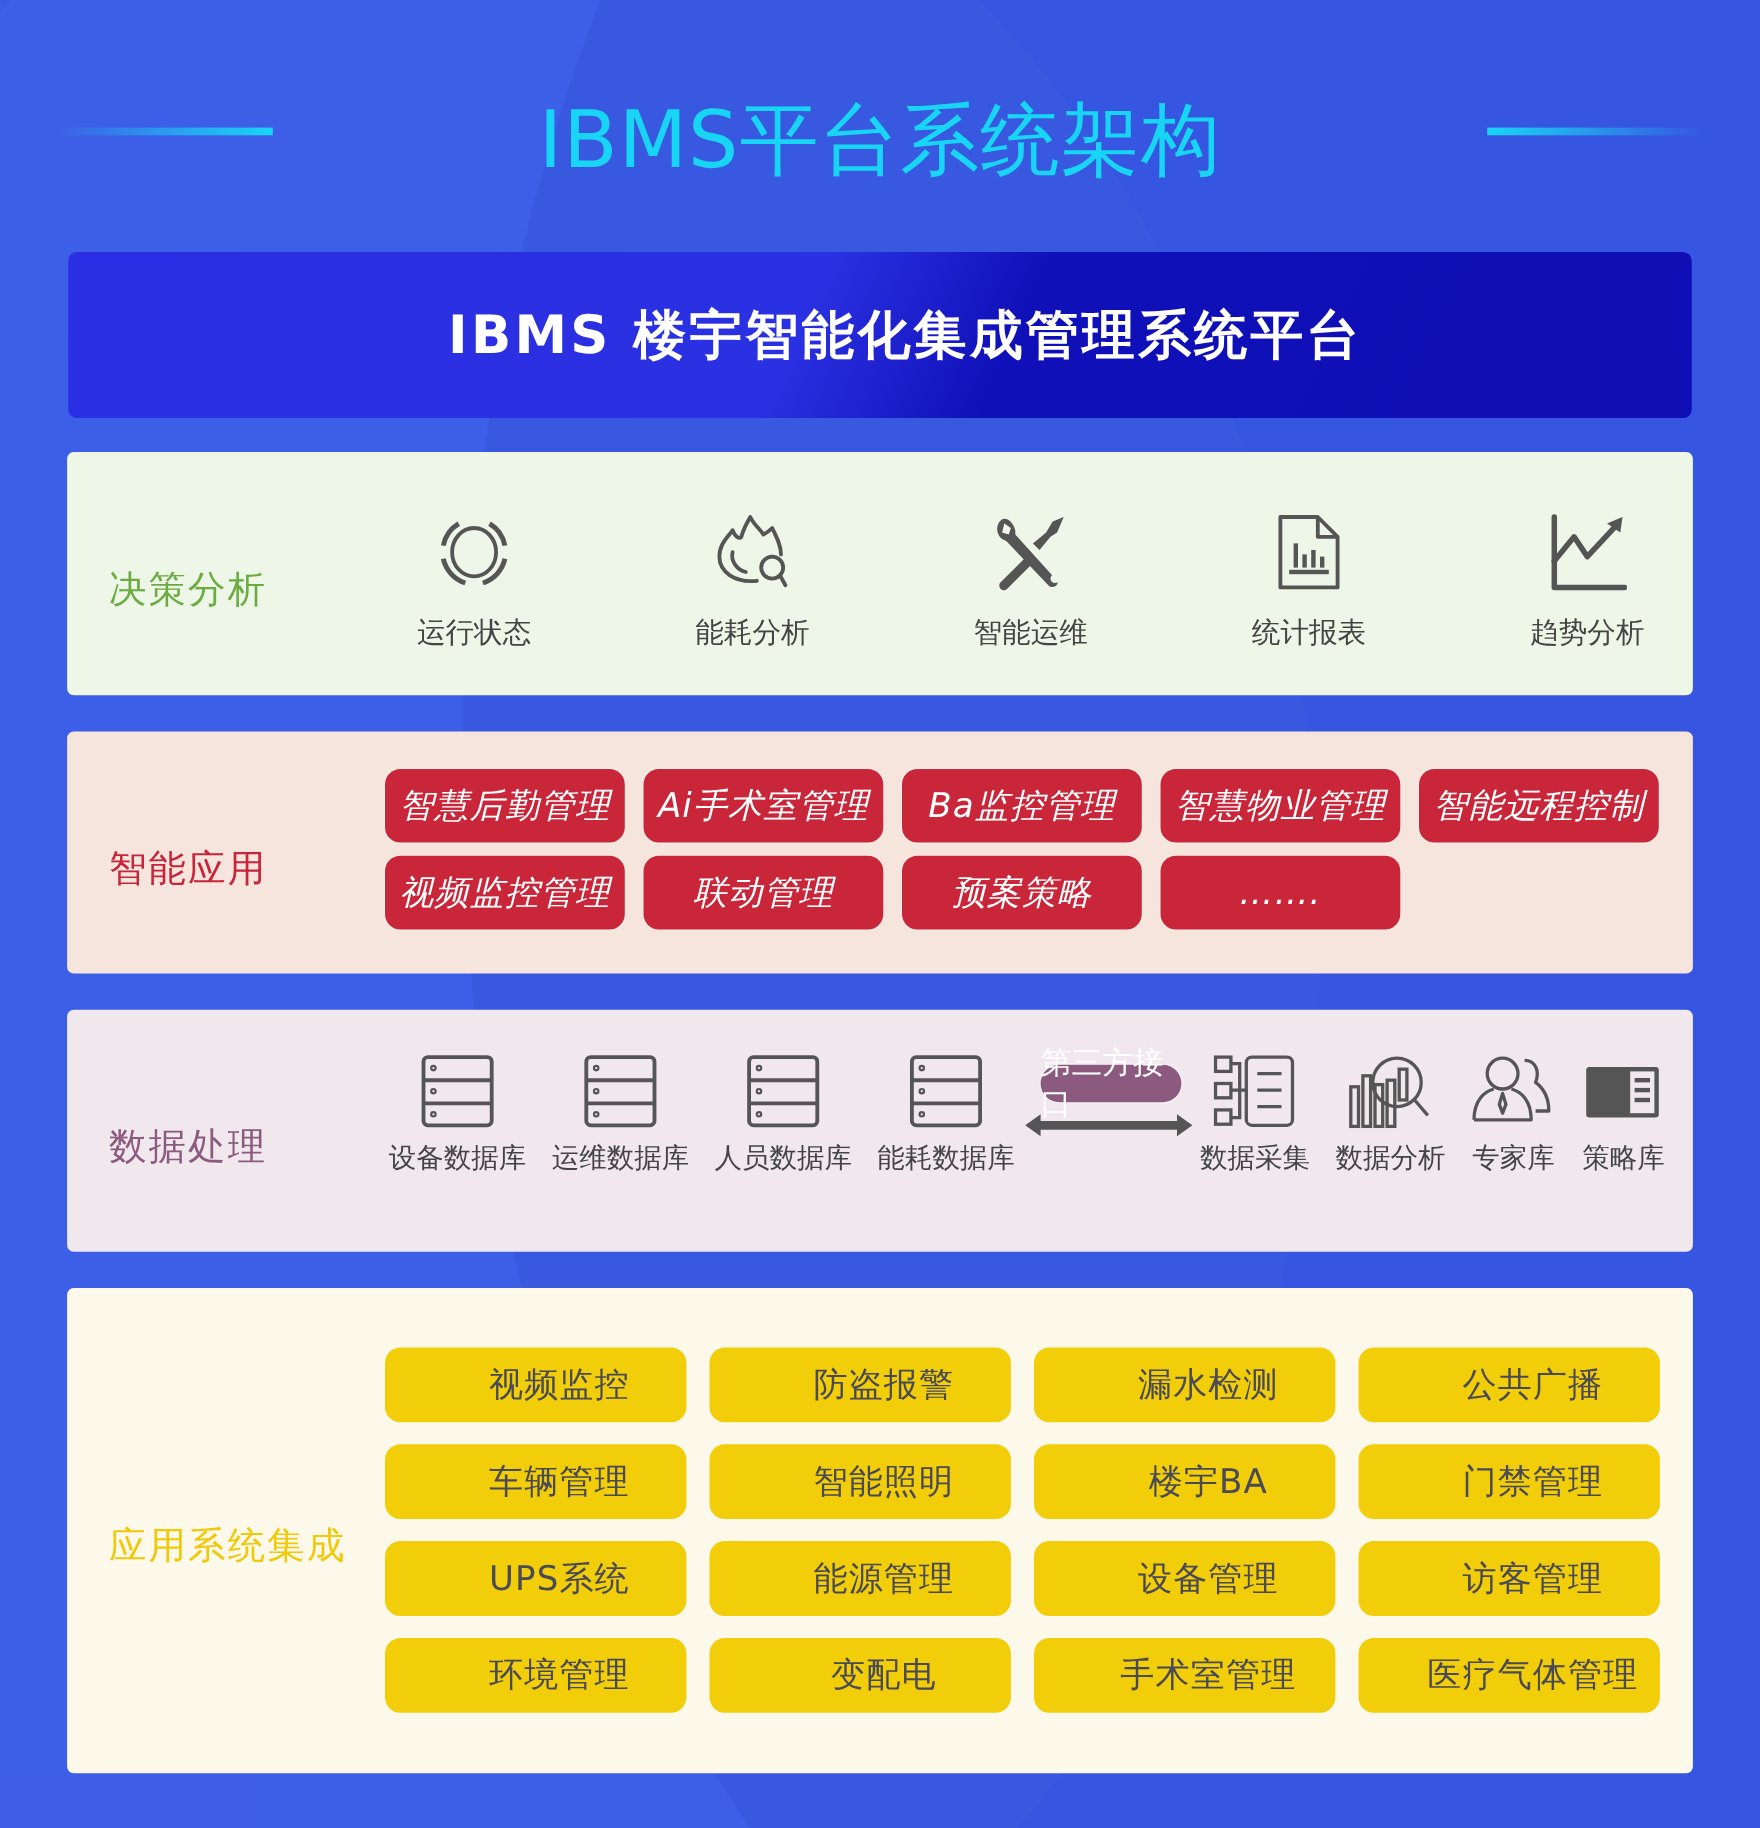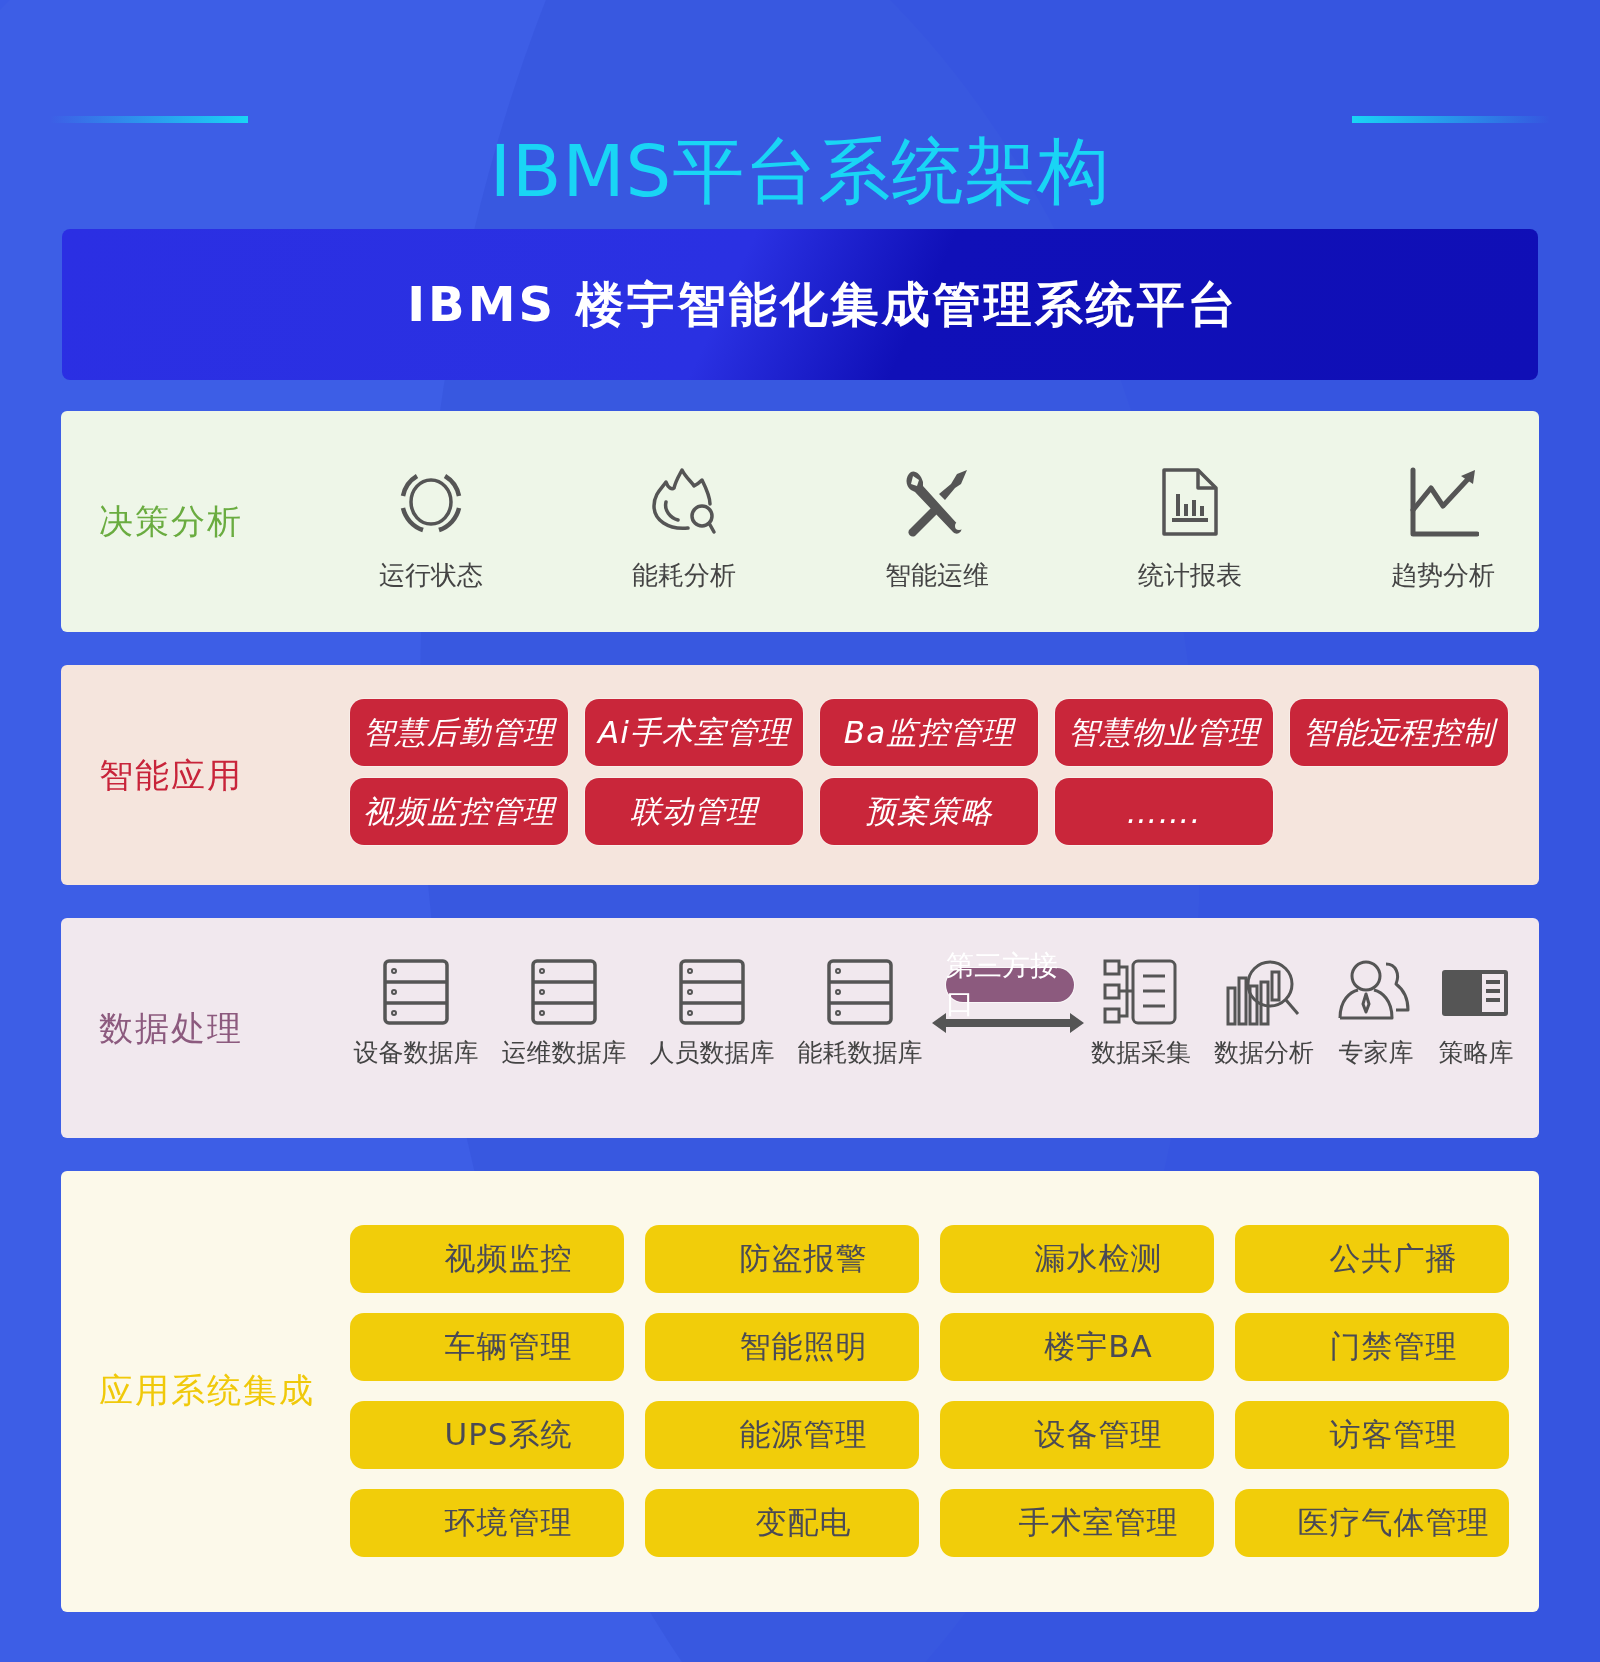--- a/index.html
+++ b/index.html
@@ -20,41 +20,40 @@
     border-radius: 50%;
     background: rgba(20,40,180,0.10);
   }
   .title {
     position: absolute; left: 0; right: 0; top: 80px;
     text-align: center;
     color: #19d5f5;
     font-size: 72px;
     font-weight: 500;
     letter-spacing: 1px;
-    margin-top: 44px;
   }
   .accent {
     position: absolute; top: 116px; height: 7px; width: 198px;
   }
   .accent.left { left: 50px; background: linear-gradient(90deg, rgba(25,213,245,0), #19d5f5); }
   .accent.right { left: 1352px; background: linear-gradient(90deg, #19d5f5, rgba(25,213,245,0)); }
 
   .banner {
     position: absolute; left: 62px; top: 229px; width: 1476px; height: 151px;
     border-radius: 8px;
     background: linear-gradient(115deg, #2b2fe3 0%, #2a31e2 45%, #1010b8 58%, #100fb6 100%);
     display: flex; align-items: center; justify-content: center;
     color: #ffffff; font-size: 48px; font-weight: bold; letter-spacing: 3px; padding-left: 46px;
   }
 
   .card {
     position: absolute; left: 61px; width: 1478px; border-radius: 6px;
   }
   .card-label {
-    position: absolute; left: 38px; font-size: 34px; font-weight: 500; letter-spacing: 2px;
+    position: absolute; left: 38px; font-size: 34px; font-weight: 500; letter-spacing: 2px; margin-top: 14px;
   }
 
   
   .c1 { top: 411px; height: 221px; background: #eef6e8; }
   .c1 .card-label { top: 88px; color: #6aac40; }
   .dec-item {
     position: absolute; top: 55px; width: 160px; text-align: center;
   }
   .dec-item svg { display: block; margin: 0 auto; width: 72px; height: 72px; }
   .dec-item .lbl { margin-top: 20px; font-size: 26px; color: #444; }

